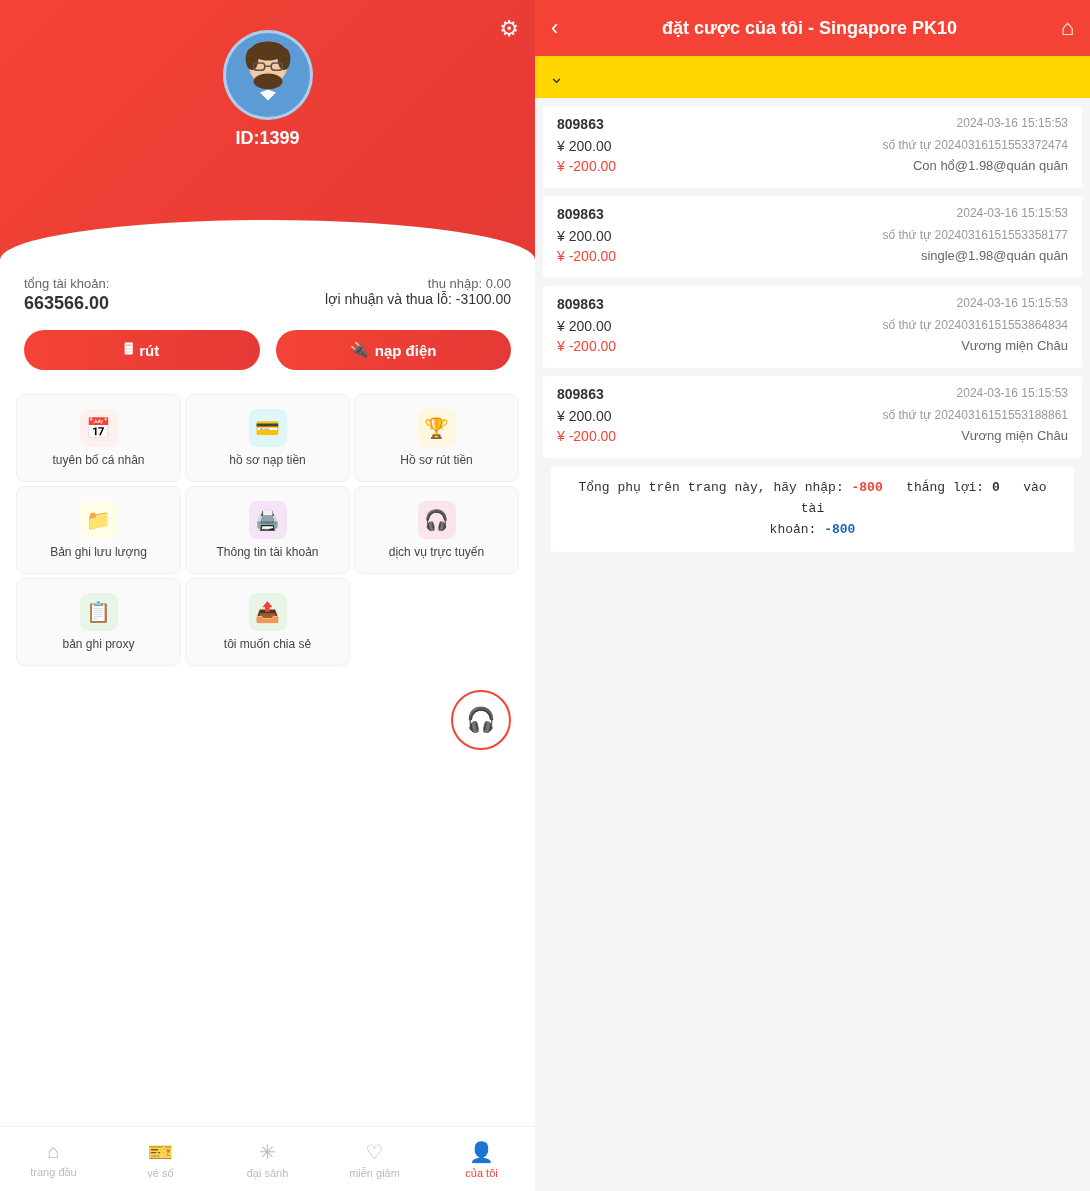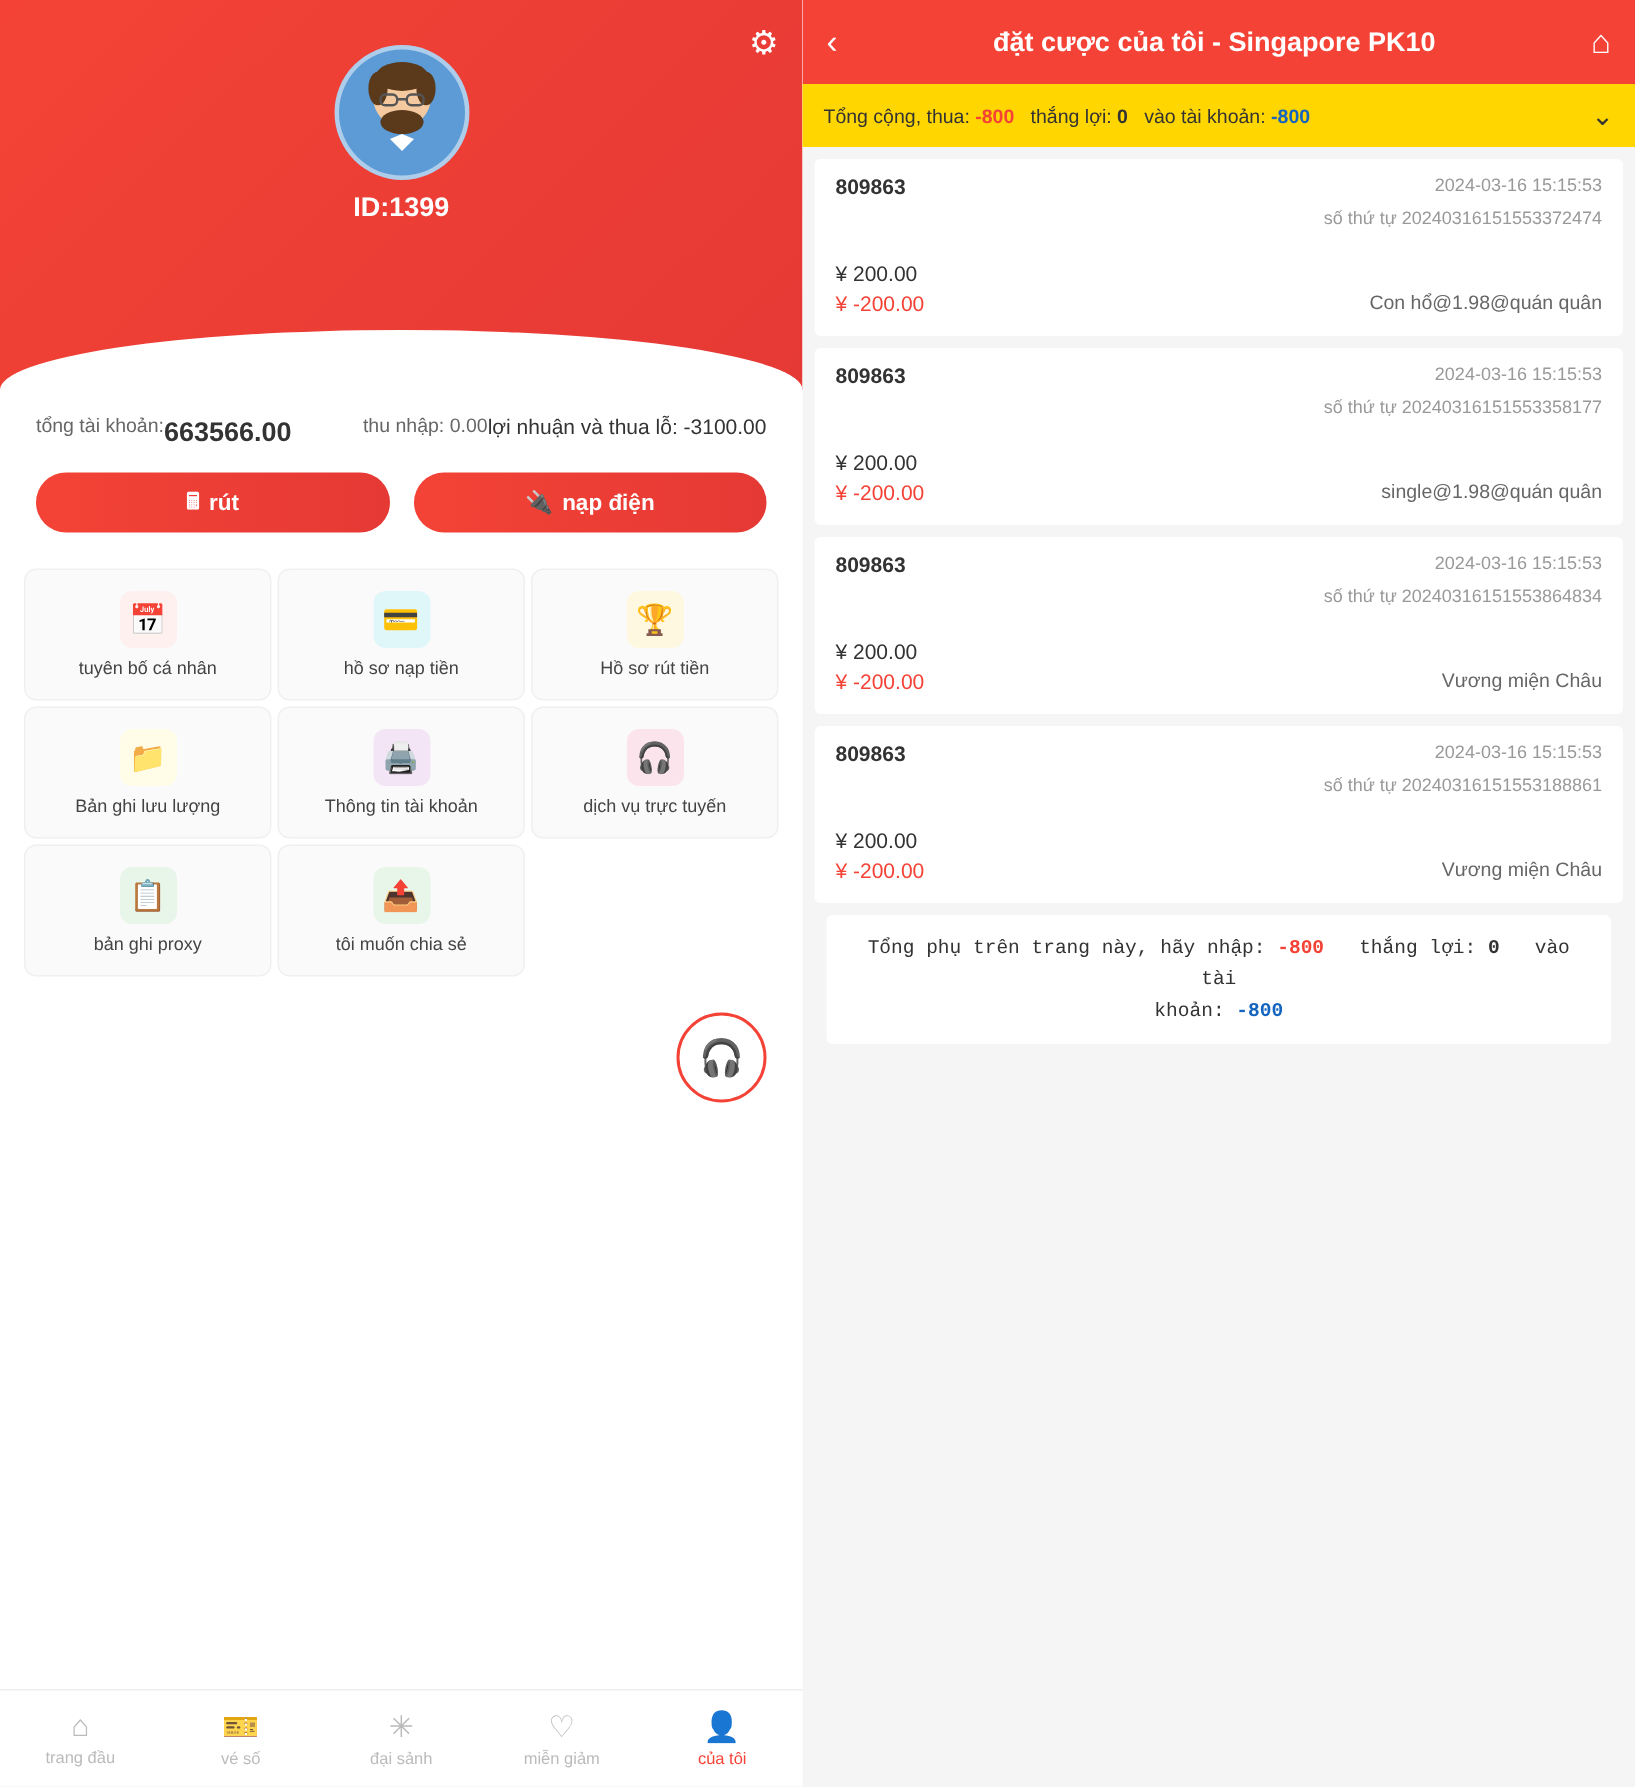--- a/index.html
+++ b/index.html
@@ -79,21 +79,21 @@
 
     .account-info {
       padding: 16px 24px 8px;
       display: flex;
       justify-content: space-between;
       align-items: flex-start;
     }
 
     .account-left, .account-right {
       display: flex;
-      flex-direction: row;
+      flex-direction: column;
     }
 
     .account-label {
       font-size: 13px;
       color: #666;
     }
 
     .account-value {
       font-size: 18px;
       font-weight: bold;
@@ -338,21 +338,20 @@
     .bet-row {
       display: flex;
       justify-content: space-between;
       margin-bottom: 4px;
     }
 
     .bet-amount {
       font-size: 14px;
       color: #333;
       font-weight: 500;
-      margin-top: 36px;
     }
 
     .bet-serial {
       font-size: 12px;
       color: #999;
       text-align: center;
     }
 
     .bet-loss {
       font-size: 14px;
@@ -498,25 +497,20 @@
 </div>
 
 <div class="right-panel">
   <div class="right-header">
     <span class="back-btn">‹</span>
     <span class="right-title">đặt cược của tôi - Singapore PK10</span>
     <span class="home-btn">⌂</span>
   </div>
 
   <div class="summary-bar">
-    <span class="summary-text">
-      Tổng cộng, thua: <span class="val-red">-800</span>
-      &nbsp; thắng lợi: <span class="val-black">0</span>
-      &nbsp; vào tài khoản: <span class="val-blue">-800</span>
-    </span>
     <span class="summary-chevron">⌄</span>
   </div>
 
   <div class="bet-list">
 
     <div class="bet-card">
       <div class="bet-card-header">
         <span class="bet-id">809863</span>
         <span class="bet-time">2024-03-16 15:15:53</span>
       </div>

